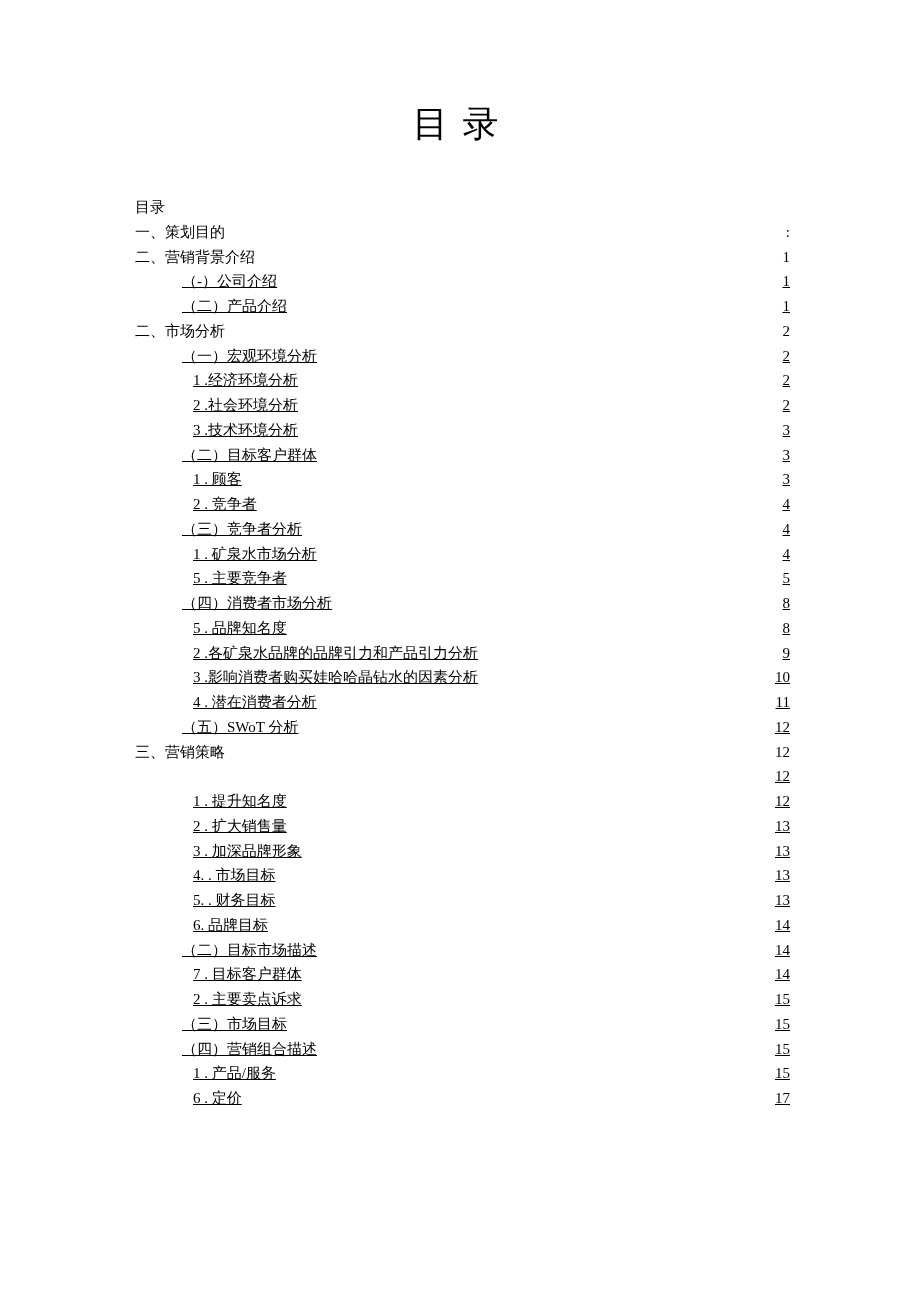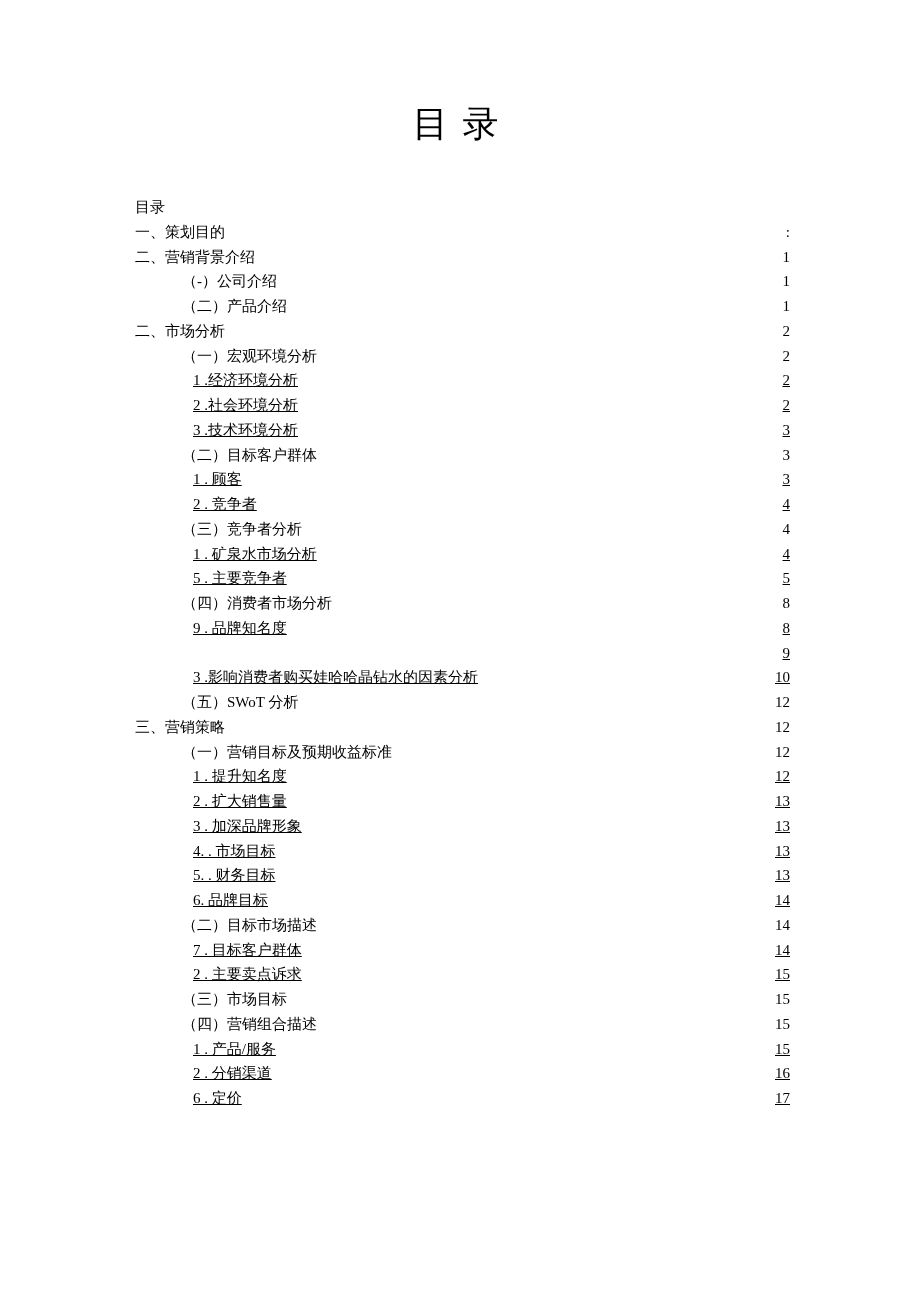--- a/index.html
+++ b/index.html
@@ -42,21 +42,21 @@
       letter-spacing: 0.5px;
       position: absolute;
       left: 0;
       top: 0;
     }
     .toc-page {
       flex: 0 0 auto;
       text-align: right;
     }
     .lvl-0 { padding-left: 0; }
-    .lvl-1 { padding-left: 47px; }
+    .lvl-1 { padding-left: 47px; text-decoration: underline; }
     .lvl-2 { padding-left: 58px; text-decoration: underline; }
   </style>
 </head>
 <body>
 
 <h1 class="title">目录</h1>
 
 <div class="toc" id="toc-container">
     <div class="toc-row lvl-0">
       <span class="toc-label">目录</span>
@@ -137,45 +137,50 @@
       <span class="toc-label">5  . 主要竞争者 </span>
       <span class="toc-leader"></span>
       <span class="toc-page">5</span>
     </div>
     <div class="toc-row lvl-1">
       <span class="toc-label">（四）消费者市场分析</span>
       <span class="toc-leader"></span>
       <span class="toc-page">8</span>
     </div>
     <div class="toc-row lvl-2">
-      <span class="toc-label">9 . 品牌知名度</span>
+      <span class="toc-label">5 . 品牌知名度</span>
       <span class="toc-leader"></span>
       <span class="toc-page">8</span>
     </div>
     <div class="toc-row lvl-2">
+      <span class="toc-label">2  .各矿泉水品牌的品牌引力和产品引力分析</span>
       <span class="toc-leader"></span>
       <span class="toc-page">9</span>
     </div>
     <div class="toc-row lvl-2">
       <span class="toc-label">3  .影响消费者购买娃哈哈晶钻水的因素分析 </span>
       <span class="toc-leader"></span>
       <span class="toc-page">10</span>
     </div>
+    <div class="toc-row lvl-2">
+      <span class="toc-label">4  . 潜在消费者分析 </span>
+      <span class="toc-leader"></span>
+      <span class="toc-page">11</span>
+    </div>
     <div class="toc-row lvl-1">
       <span class="toc-label">（五）SWoT 分析 </span>
       <span class="toc-leader"></span>
       <span class="toc-page">12</span>
     </div>
     <div class="toc-row lvl-0">
       <span class="toc-label">三、营销策略</span>
       <span class="toc-leader"></span>
       <span class="toc-page">12</span>
     </div>
     <div class="toc-row lvl-1">
-      <span class="toc-label">（一）营销目标及预期收益标准</span>
       <span class="toc-leader"></span>
       <span class="toc-page">12</span>
     </div>
     <div class="toc-row lvl-2">
       <span class="toc-label">1 . 提升知名度</span>
       <span class="toc-leader"></span>
       <span class="toc-page">12</span>
     </div>
     <div class="toc-row lvl-2">
       <span class="toc-label">2  . 扩大销售量 </span>
@@ -224,24 +229,19 @@
     </div>
     <div class="toc-row lvl-1">
       <span class="toc-label">（四）营销组合描述</span>
       <span class="toc-leader"></span>
       <span class="toc-page">15</span>
     </div>
     <div class="toc-row lvl-2">
       <span class="toc-label">1 . 产品/服务</span>
       <span class="toc-leader"></span>
       <span class="toc-page">15</span>
-    </div>
-    <div class="toc-row lvl-2">
-      <span class="toc-label">2  . 分销渠道 </span>
-      <span class="toc-leader"></span>
-      <span class="toc-page">16</span>
     </div>
     <div class="toc-row lvl-2">
       <span class="toc-label">6  . 定价 </span>
       <span class="toc-leader"></span>
       <span class="toc-page">17</span>
     </div>
   </div>
 
 </body></html>

